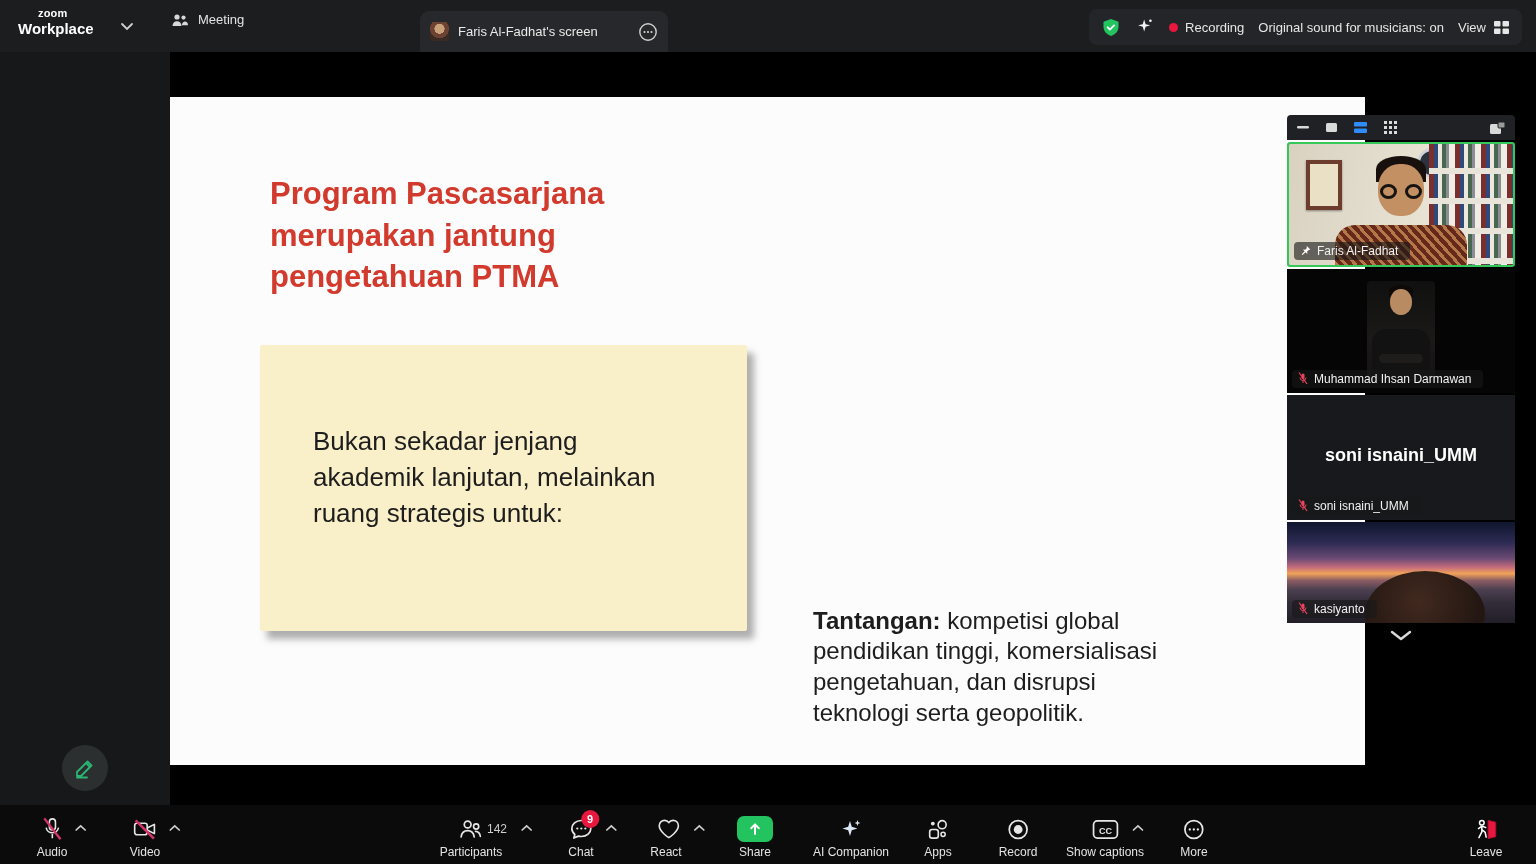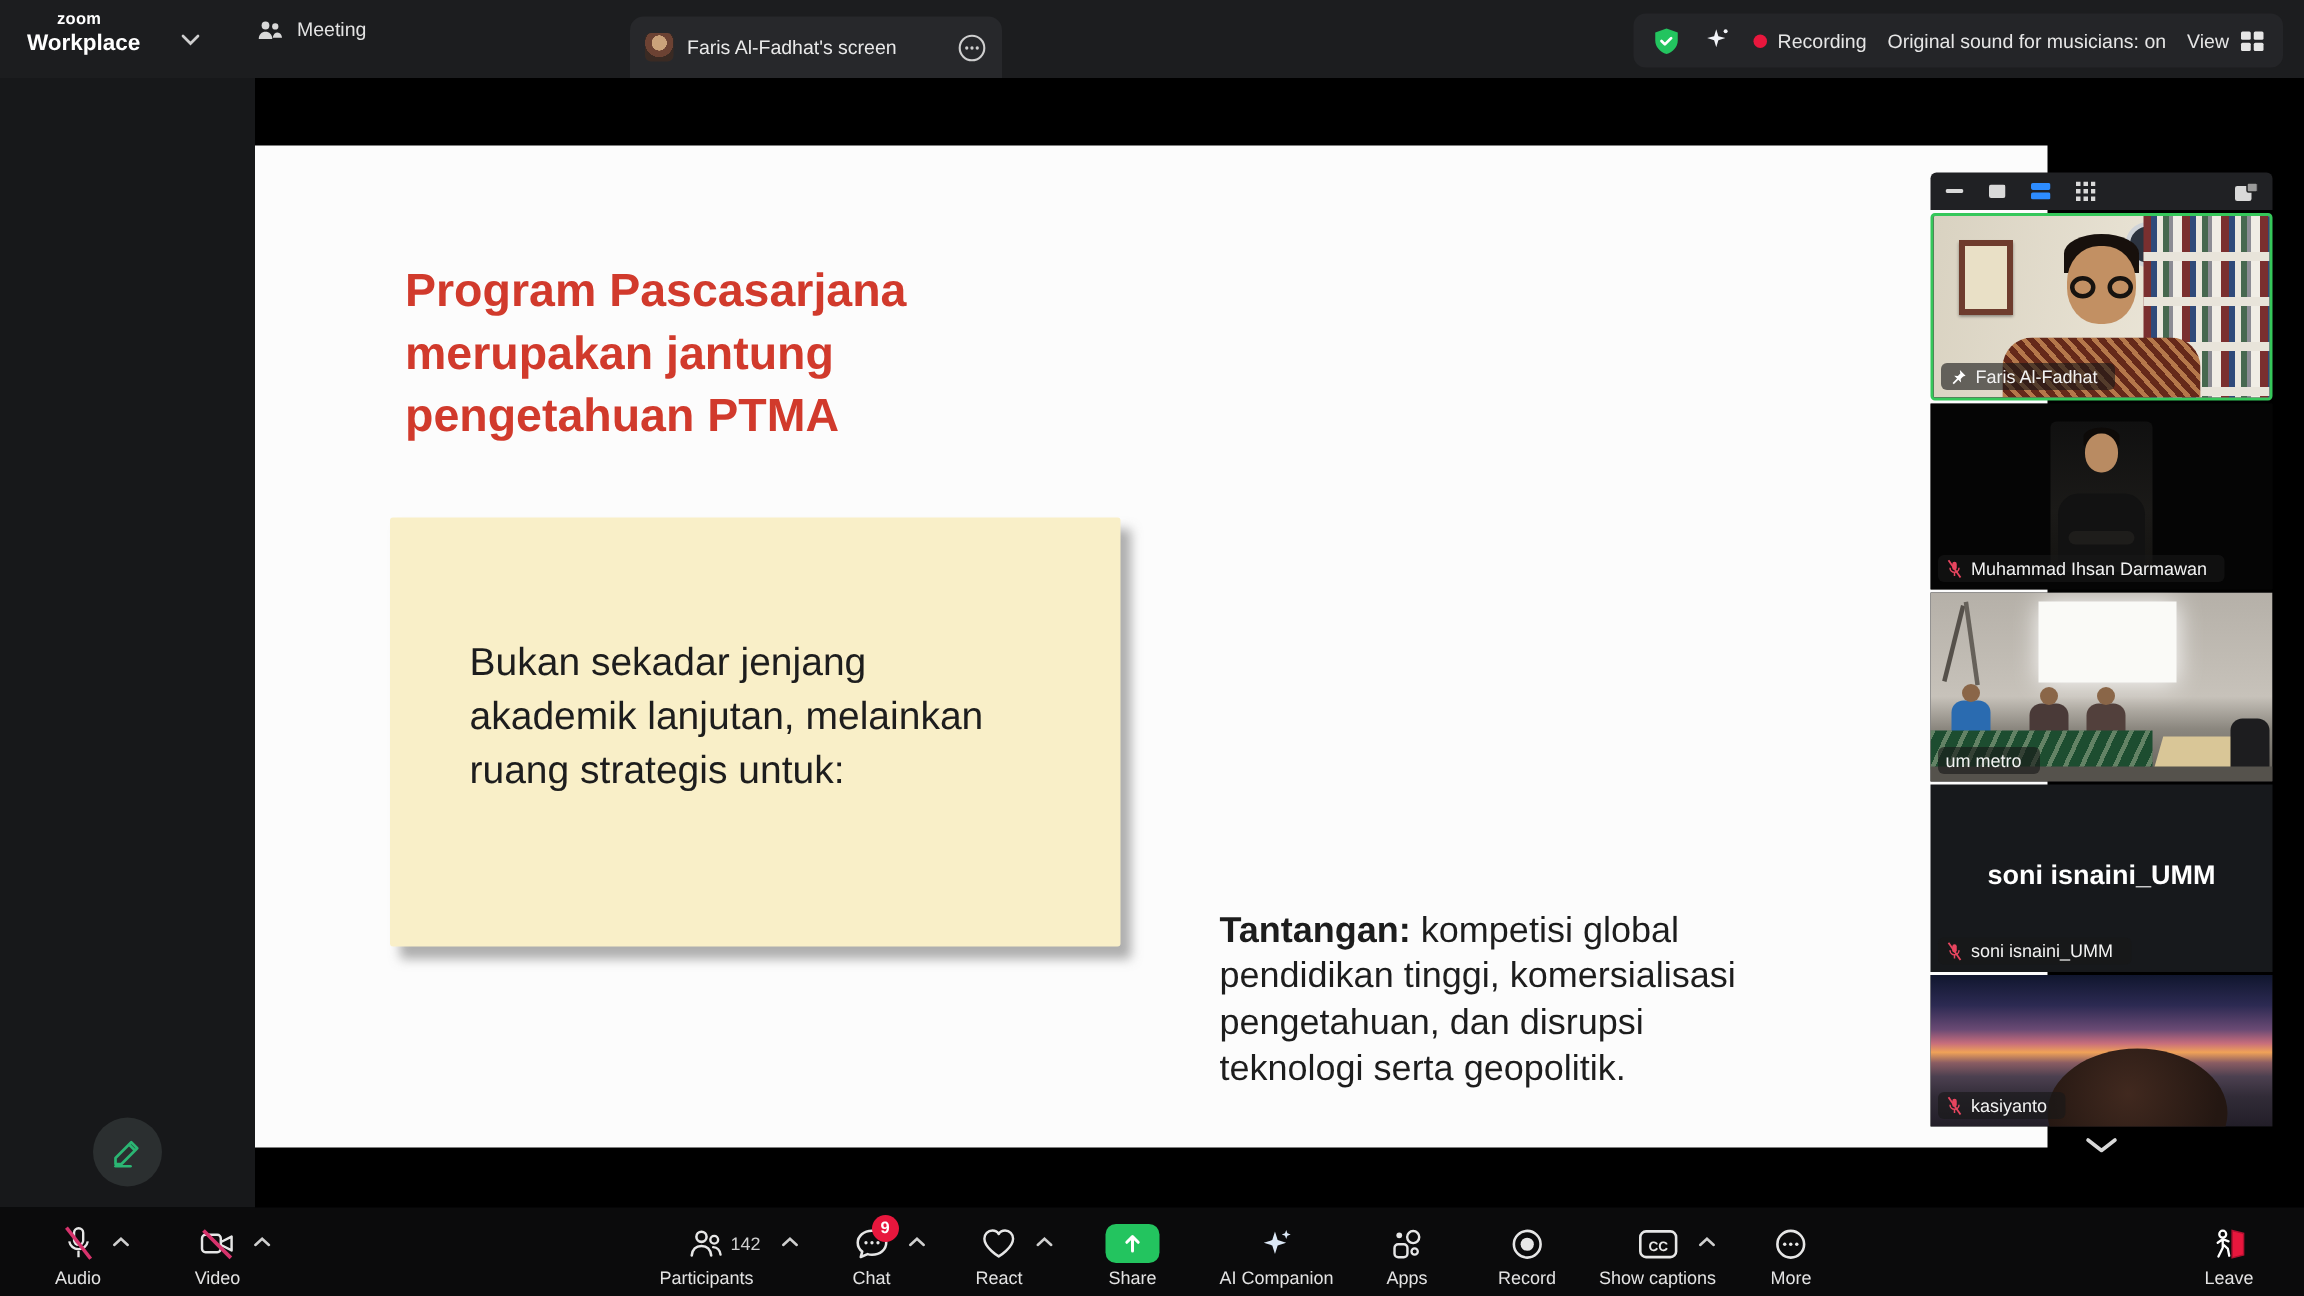--- a/index.html
+++ b/index.html
@@ -47,21 +47,21 @@
   .panel-controls { height:25px; background:#202124; border-radius:4px 4px 0 0; display:flex; align-items:center;
     padding:0 10px; gap:17px; }
   .pc-spacer { flex:1; }
   .tile { position:relative; width:228px; overflow:hidden; background:#101112; margin-top:2px; }
   .tile:first-of-type { margin-top:0; }
   .t-faris { height:125px; border:2px solid #35c75a; border-radius:3px; }
   .t-ihsan { height:124px; background:#060606; }
   .t-um { height:126px; }
   .t-soni { height:125px; background:#17191c; }
   .t-kasi { height:101px; }
-  .tile-label { position:absolute; left:5px; bottom:5px; display:flex; align-items:flex-end; gap:5px;
+  .tile-label { position:absolute; left:5px; bottom:5px; display:flex; align-items:flex-start; gap:5px;
     background:rgba(24,24,24,.62); border-radius:4px; padding:2px 12px 2px 5px; color:#f2f2f2; font-size:12px;
     white-space:nowrap; max-width:212px; overflow:hidden; }
   .center-name { position:absolute; left:0; right:0; top:50px; text-align:center; color:#fff; font-size:18px; font-weight:700; }
   .more-chevron { height:20px; display:flex; align-items:center; justify-content:center; margin-top:2px; }
 
   
   .scene { position:absolute; inset:0; }
   .sc-faris { background:linear-gradient(100deg,#d9d2c1 0%,#e7e1d2 55%,#efece2 100%); }
   .sf-frame { position:absolute; left:17px; top:16px; width:36px; height:50px; background:#e9e0c6; border:4px solid #6e3c2d; box-shadow:0 1px 2px rgba(0,0,0,.4); }
   .sf-clock { position:absolute; left:128px; top:4px; width:30px; height:30px; border-radius:50%; background:#2c333f; border:3px solid #cfd3d8; }
@@ -278,43 +278,20 @@
         <svg width="12" height="13" viewBox="0 0 24 26">
             <rect x="9" y="3" width="6" height="11" rx="3" fill="#e8455f"></rect>
             <path d="M6 11a6 6 0 0 0 12 0" stroke="#e8455f" stroke-width="2" fill="none"></path>
             <line x1="12" y1="17" x2="12" y2="22" stroke="#e8455f" stroke-width="2"></line>
             <line x1="4" y1="1" x2="20" y2="24" stroke="#e8455f" stroke-width="2.4"></line>
           </svg>
         <span>Muhammad Ihsan Darmawan</span>
       </div>
     </div>
 
-    <div class="tile t-um">
-      <div class="scene sc-um">
-        <i class="su-pole"></i>
-        <i class="su-pole2"></i>
-        <i class="su-screen"></i>
-        <span class="su-person su-p1">
-            <i></i>
-          </span>
-        <span class="su-person su-p2">
-            <i></i>
-          </span>
-        <span class="su-person su-p3">
-            <i></i>
-          </span>
-        <i class="su-cloth"></i>
-        <i class="su-table"></i>
-        <i class="su-chair"></i>
-        <i class="su-floor"></i>
-      </div>
-      <div class="tile-label">
-        <span>um metro</span>
-      </div>
-    </div>
 
     <div class="tile t-soni">
       <div class="center-name">soni isnaini_UMM</div>
       <div class="tile-label">
         <svg width="12" height="13" viewBox="0 0 24 26">
             <rect x="9" y="3" width="6" height="11" rx="3" fill="#e8455f"></rect>
             <path d="M6 11a6 6 0 0 0 12 0" stroke="#e8455f" stroke-width="2" fill="none"></path>
             <line x1="12" y1="17" x2="12" y2="22" stroke="#e8455f" stroke-width="2"></line>
             <line x1="4" y1="1" x2="20" y2="24" stroke="#e8455f" stroke-width="2.4"></line>
           </svg>
@@ -400,21 +377,21 @@
             <circle cx="16" cy="10.5" r="1.1" fill="#e6e6e6"></circle>
           </svg>
         <span class="badge">9</span>
         <svg class="caret" style="left:36px;" width="12" height="8" viewBox="0 0 12 8">
             <path d="M1.5 6L6 1.8 10.5 6" stroke="#cfcfcf" stroke-width="1.7" fill="none" stroke-linecap="round"></path>
           </svg>
       </div>
       <span class="tlabel">Chat</span>
     </div>
 
-    <div class="titem" style="left:666px;">
+    <div class="titem" style="left:666px;align-items:flex-end;">
       <div class="ticon">
         <svg width="25" height="22" viewBox="0 0 26 23">
             <path d="M13 20.5S3 14.5 3 8.2C3 4.9 5.5 2.5 8.6 2.5c1.8 0 3.5.9 4.4 2.4.9-1.5 2.6-2.4 4.4-2.4 3.1 0 5.6 2.4 5.6 5.7 0 6.3-10 12.3-10 12.3z" stroke="#e6e6e6" stroke-width="1.7" fill="none" stroke-linejoin="round"></path>
           </svg>
         <svg class="caret" style="left:37px;" width="12" height="8" viewBox="0 0 12 8">
             <path d="M1.5 6L6 1.8 10.5 6" stroke="#cfcfcf" stroke-width="1.7" fill="none" stroke-linecap="round"></path>
           </svg>
       </div>
       <span class="tlabel">React</span>
     </div>

